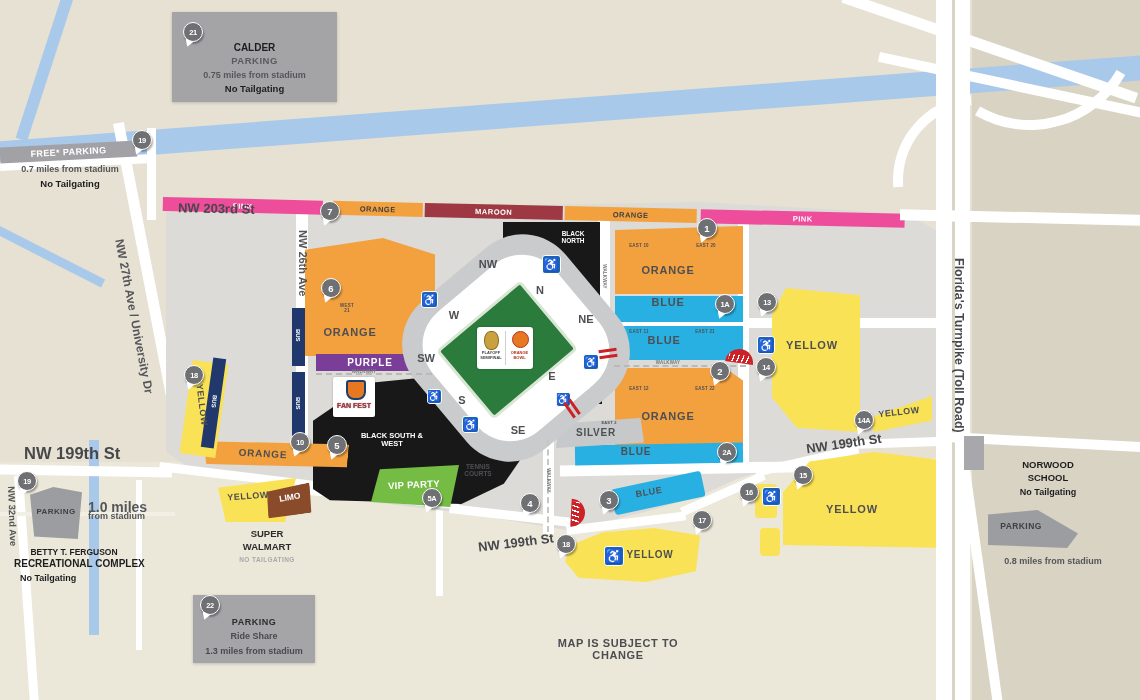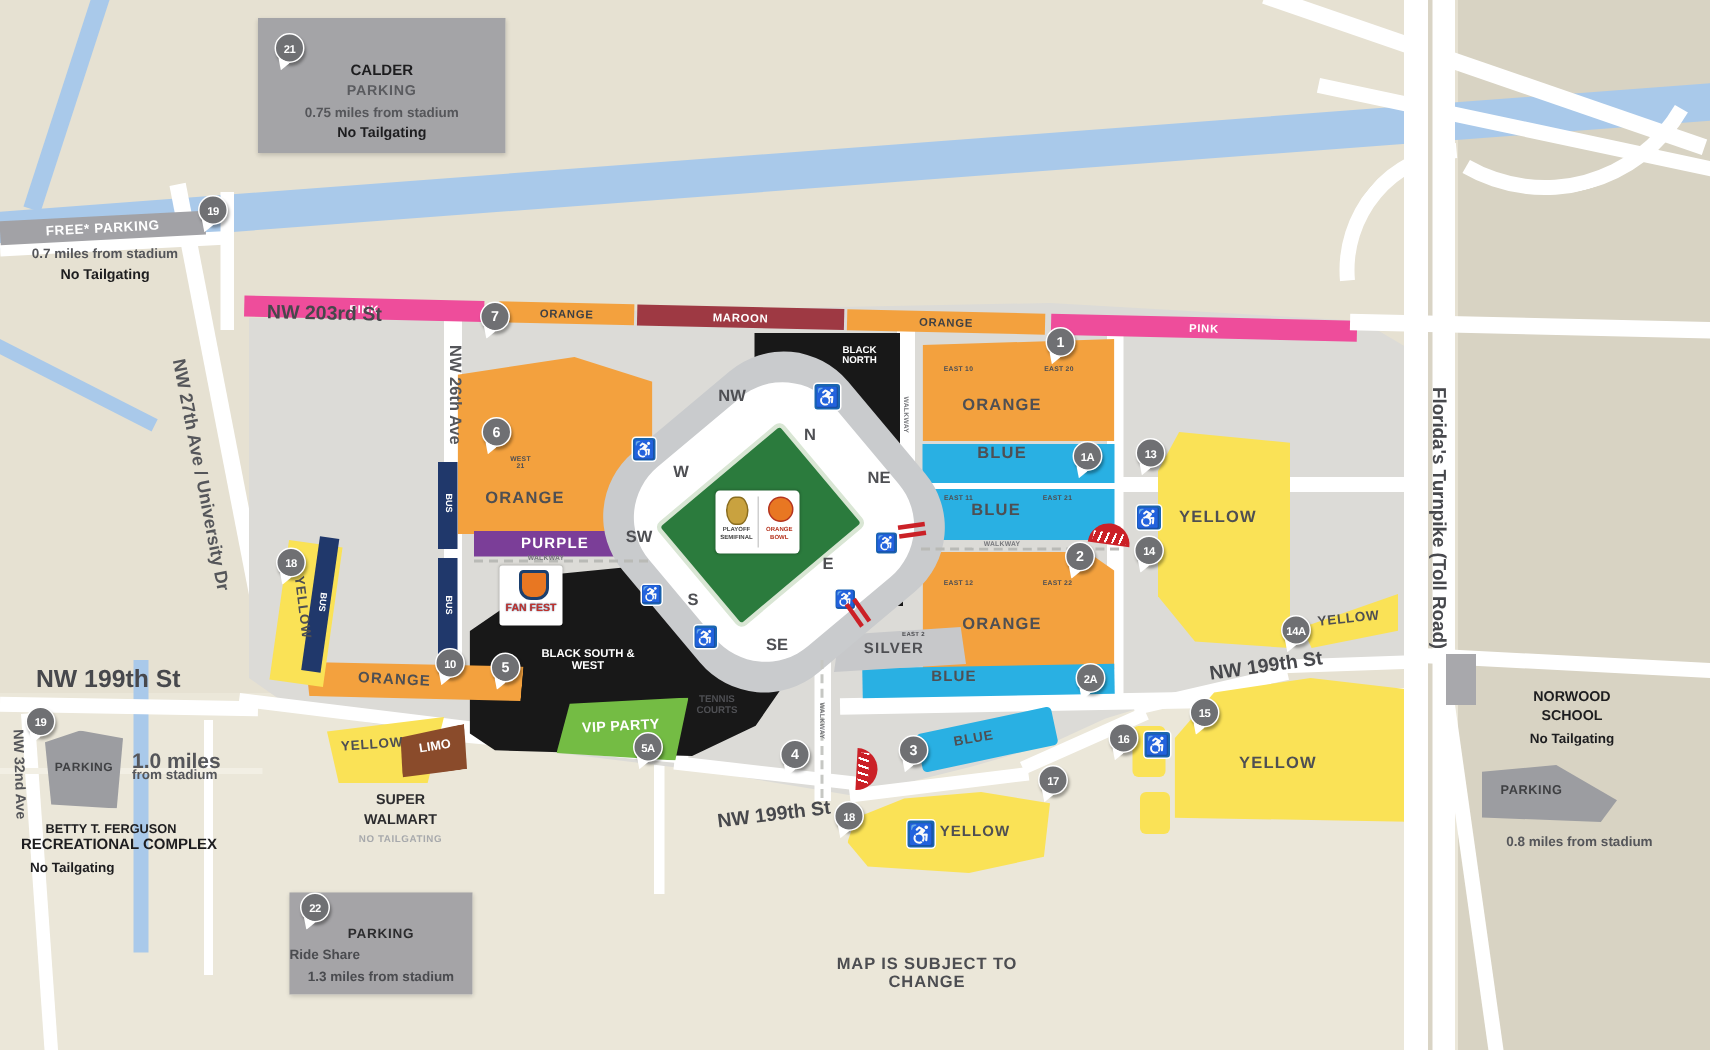--- a/index.html
+++ b/index.html
@@ -215,21 +215,21 @@
   </div>
 
   <div class="abs" style="left:0;top:144px;width:137px;height:16px;background:#a2a2a6;transform:rotate(-3deg);z-index:30;display:flex;align-items:center;justify-content:center;">
     <span style="font-weight:700;font-size:9px;color:#fff;letter-spacing:.4px;">FREE* PARKING</span>
   </div>
   <span class="abs" style="left:8px;top:164px;width:124px;text-align:center;font-weight:700;font-size:9px;color:#55565a;z-index:30;">0.7 miles from stadium</span>
   <span class="abs" style="left:8px;top:178px;width:124px;text-align:center;font-weight:700;font-size:9.5px;color:#1d1d1f;z-index:30;">No Tailgating</span>
 
   <div class="graybox" style="left:193px;top:595px;width:122px;height:68px;">
     <span class="abs" style="left:0;top:22px;width:122px;text-align:center;font-weight:700;font-size:9px;color:#2c2c2e;letter-spacing:.5px;">PARKING</span>
-    <span class="abs" style="left:0;top:36px;width:122px;font-weight:700;font-size:9px;color:#4a4b4f;">Ride Share</span>
+    <span class="abs" style="left:0;top:36px;width:122px;text-align:center;font-weight:700;font-size:9px;color:#4a4b4f;">Ride Share</span>
     <span class="abs" style="left:0;top:51px;width:122px;text-align:center;font-weight:700;font-size:9px;color:#4a4b4f;">1.3 miles from stadium</span>
   </div>
 
   <div class="abs" style="left:30px;top:487px;width:52px;height:52px;background:#9c9da1;z-index:30;clip-path:polygon(0 15%,45% 0,100% 10%,92% 100%,8% 95%);"></div>
   <span class="abs" style="left:32px;top:507px;width:48px;text-align:center;font-weight:700;font-size:8px;color:#3f4043;letter-spacing:.4px;z-index:31;">PARKING</span>
   <span class="abs" style="left:88px;top:499px;width:60px;font-weight:700;font-size:14px;color:#55565a;z-index:31;">1.0 miles</span>
   <span class="abs" style="left:88px;top:511px;width:60px;font-weight:700;font-size:9px;color:#55565a;z-index:31;">from stadium</span>
   <span class="abs" style="left:14px;top:547px;width:120px;text-align:center;font-weight:700;font-size:8.5px;color:#1d1d1f;z-index:31;">BETTY T. FERGUSON</span>
   <span class="abs" style="left:14px;top:558px;width:132px;font-weight:700;font-size:10px;color:#1d1d1f;z-index:31;">RECREATIONAL COMPLEX</span>
   <span class="abs" style="left:20px;top:573px;width:80px;font-weight:700;font-size:9px;color:#1d1d1f;z-index:31;">No Tailgating</span>

